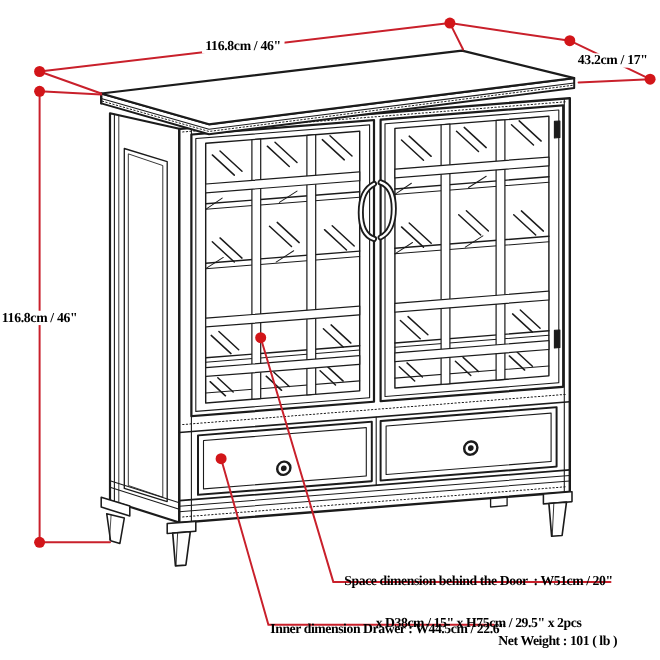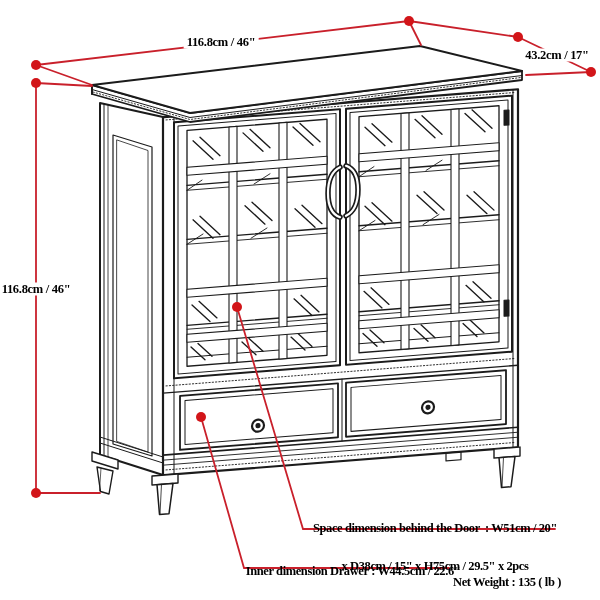--- a/index.html
+++ b/index.html
@@ -212,15 +212,15 @@
 <div class="note-block" style="left:302px;top:497px;width:266px;text-align:center;">
   <div class="note-line">Space dimension behind the Door  : W51cm / 20"</div>
   <div class="note-line">x D38cm / 15" x H75cm / 29.5" x 2pcs</div>
 </div>
 
 <div class="note-block" style="left:238px;top:540px;width:230px;">
   <div class="note-line">Inner dimension Drawer : W44.5cm / 22.6"</div>
   
 </div>
 
-<div class="net-weight" style="left:446px;top:575px;width:122px;">Net Weight : 135 ( lb )</div>
+<div class="net-weight" style="left:446px;top:575px;width:122px;">Net Weight : 101 ( lb )</div>
 
 </div>
 
 </body></html>

